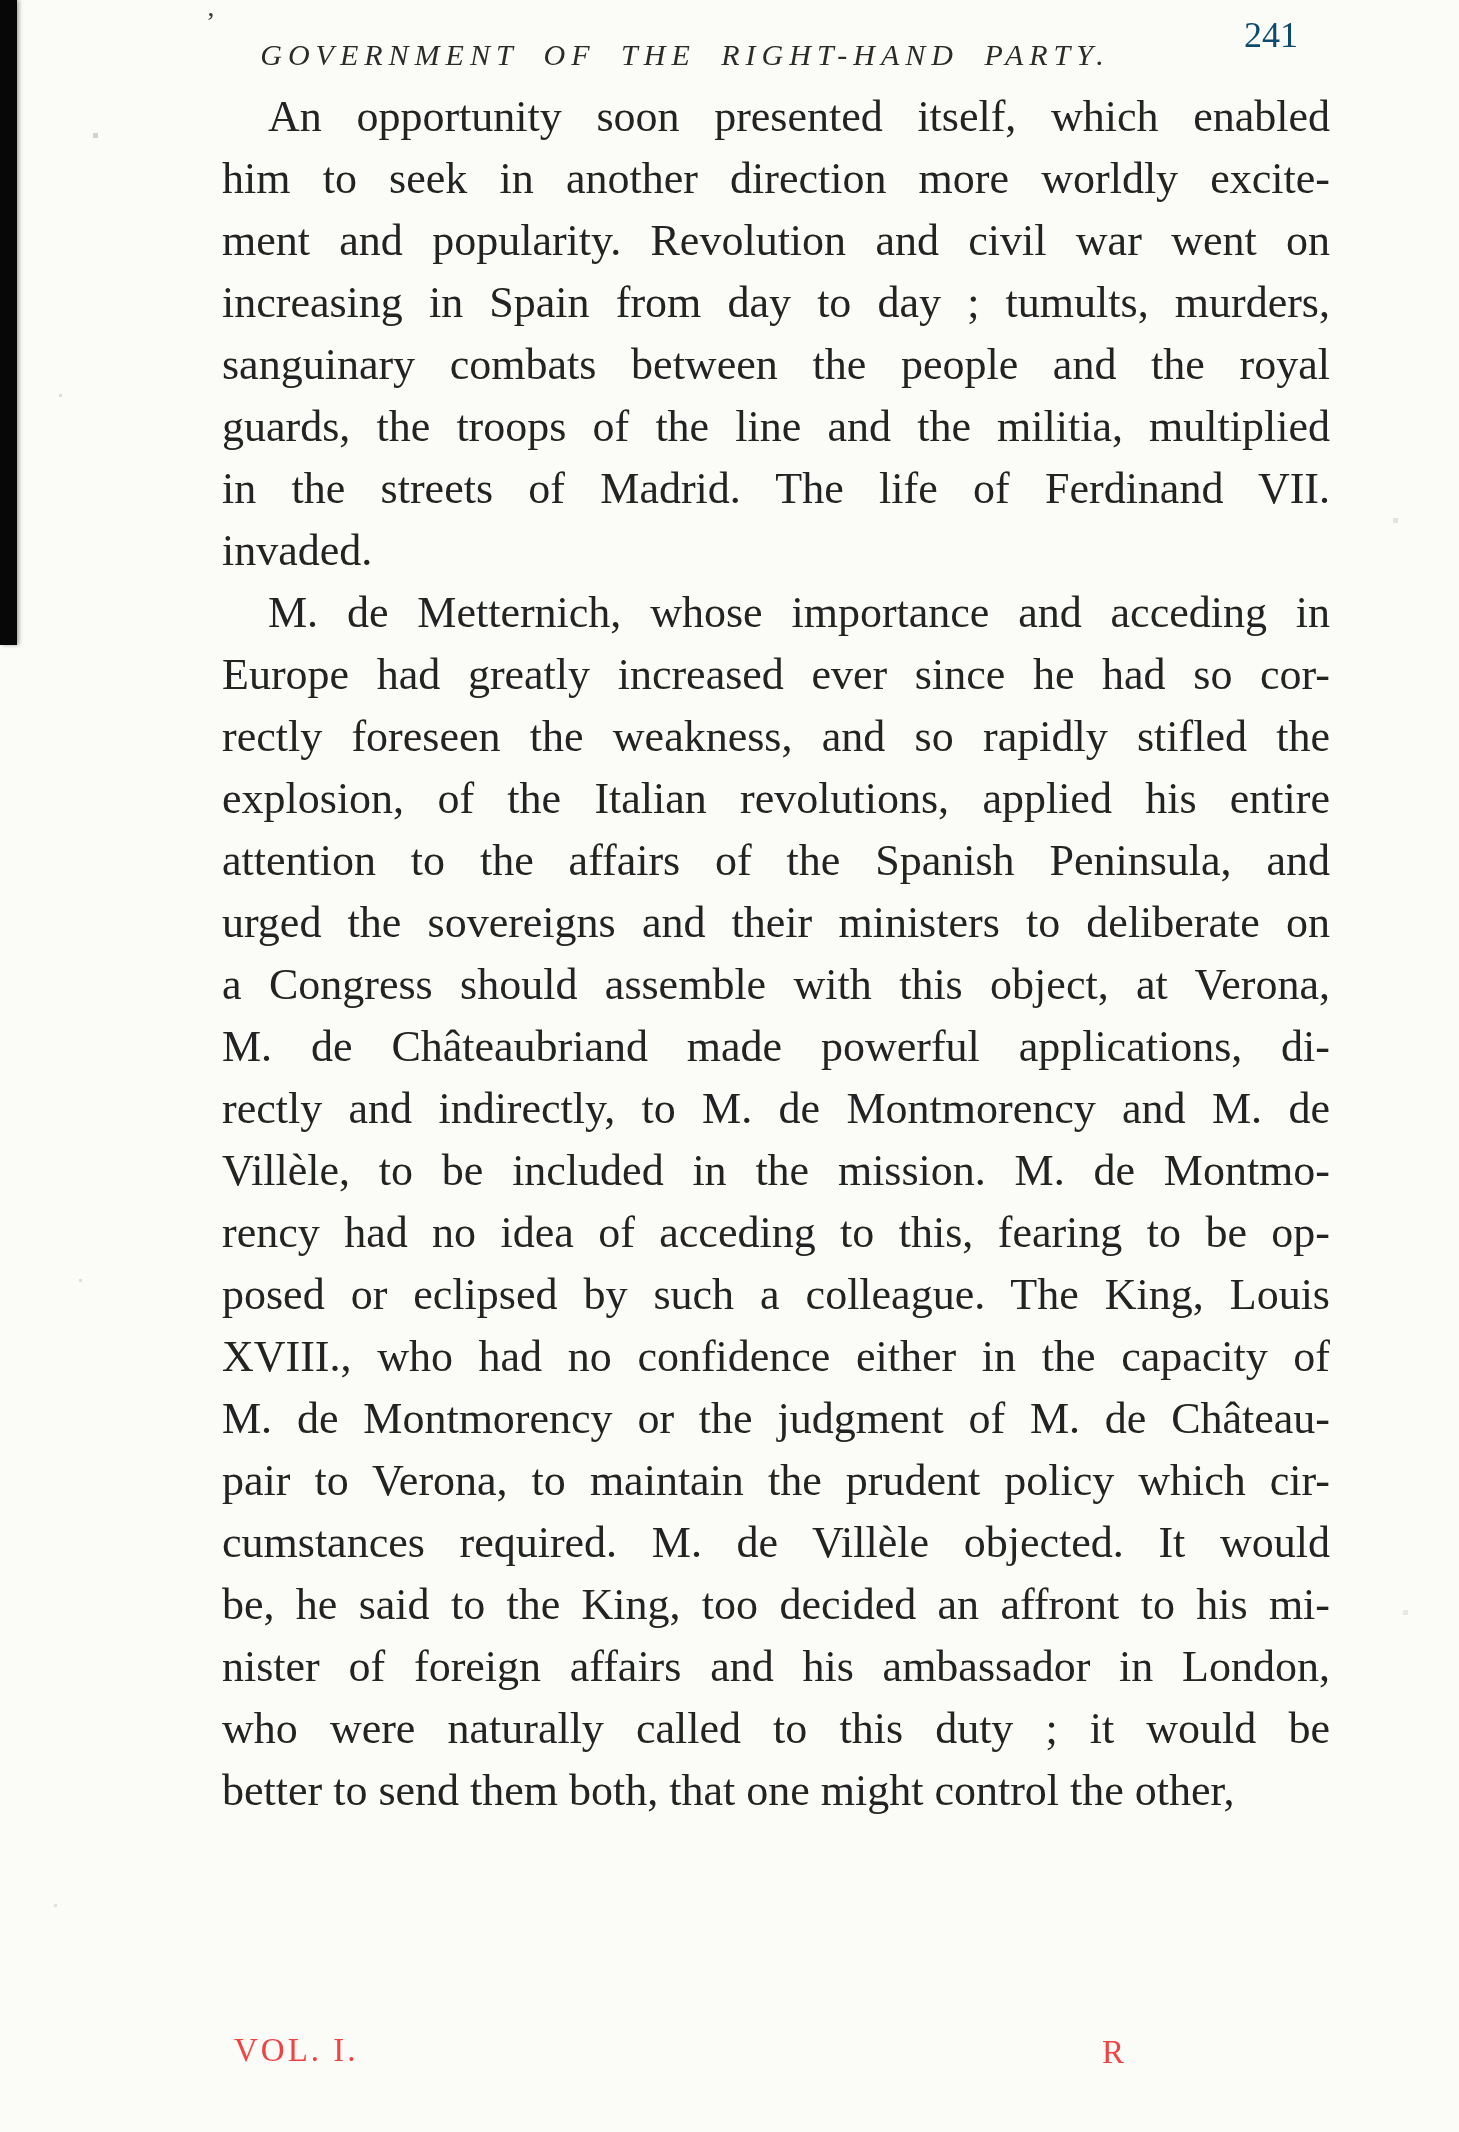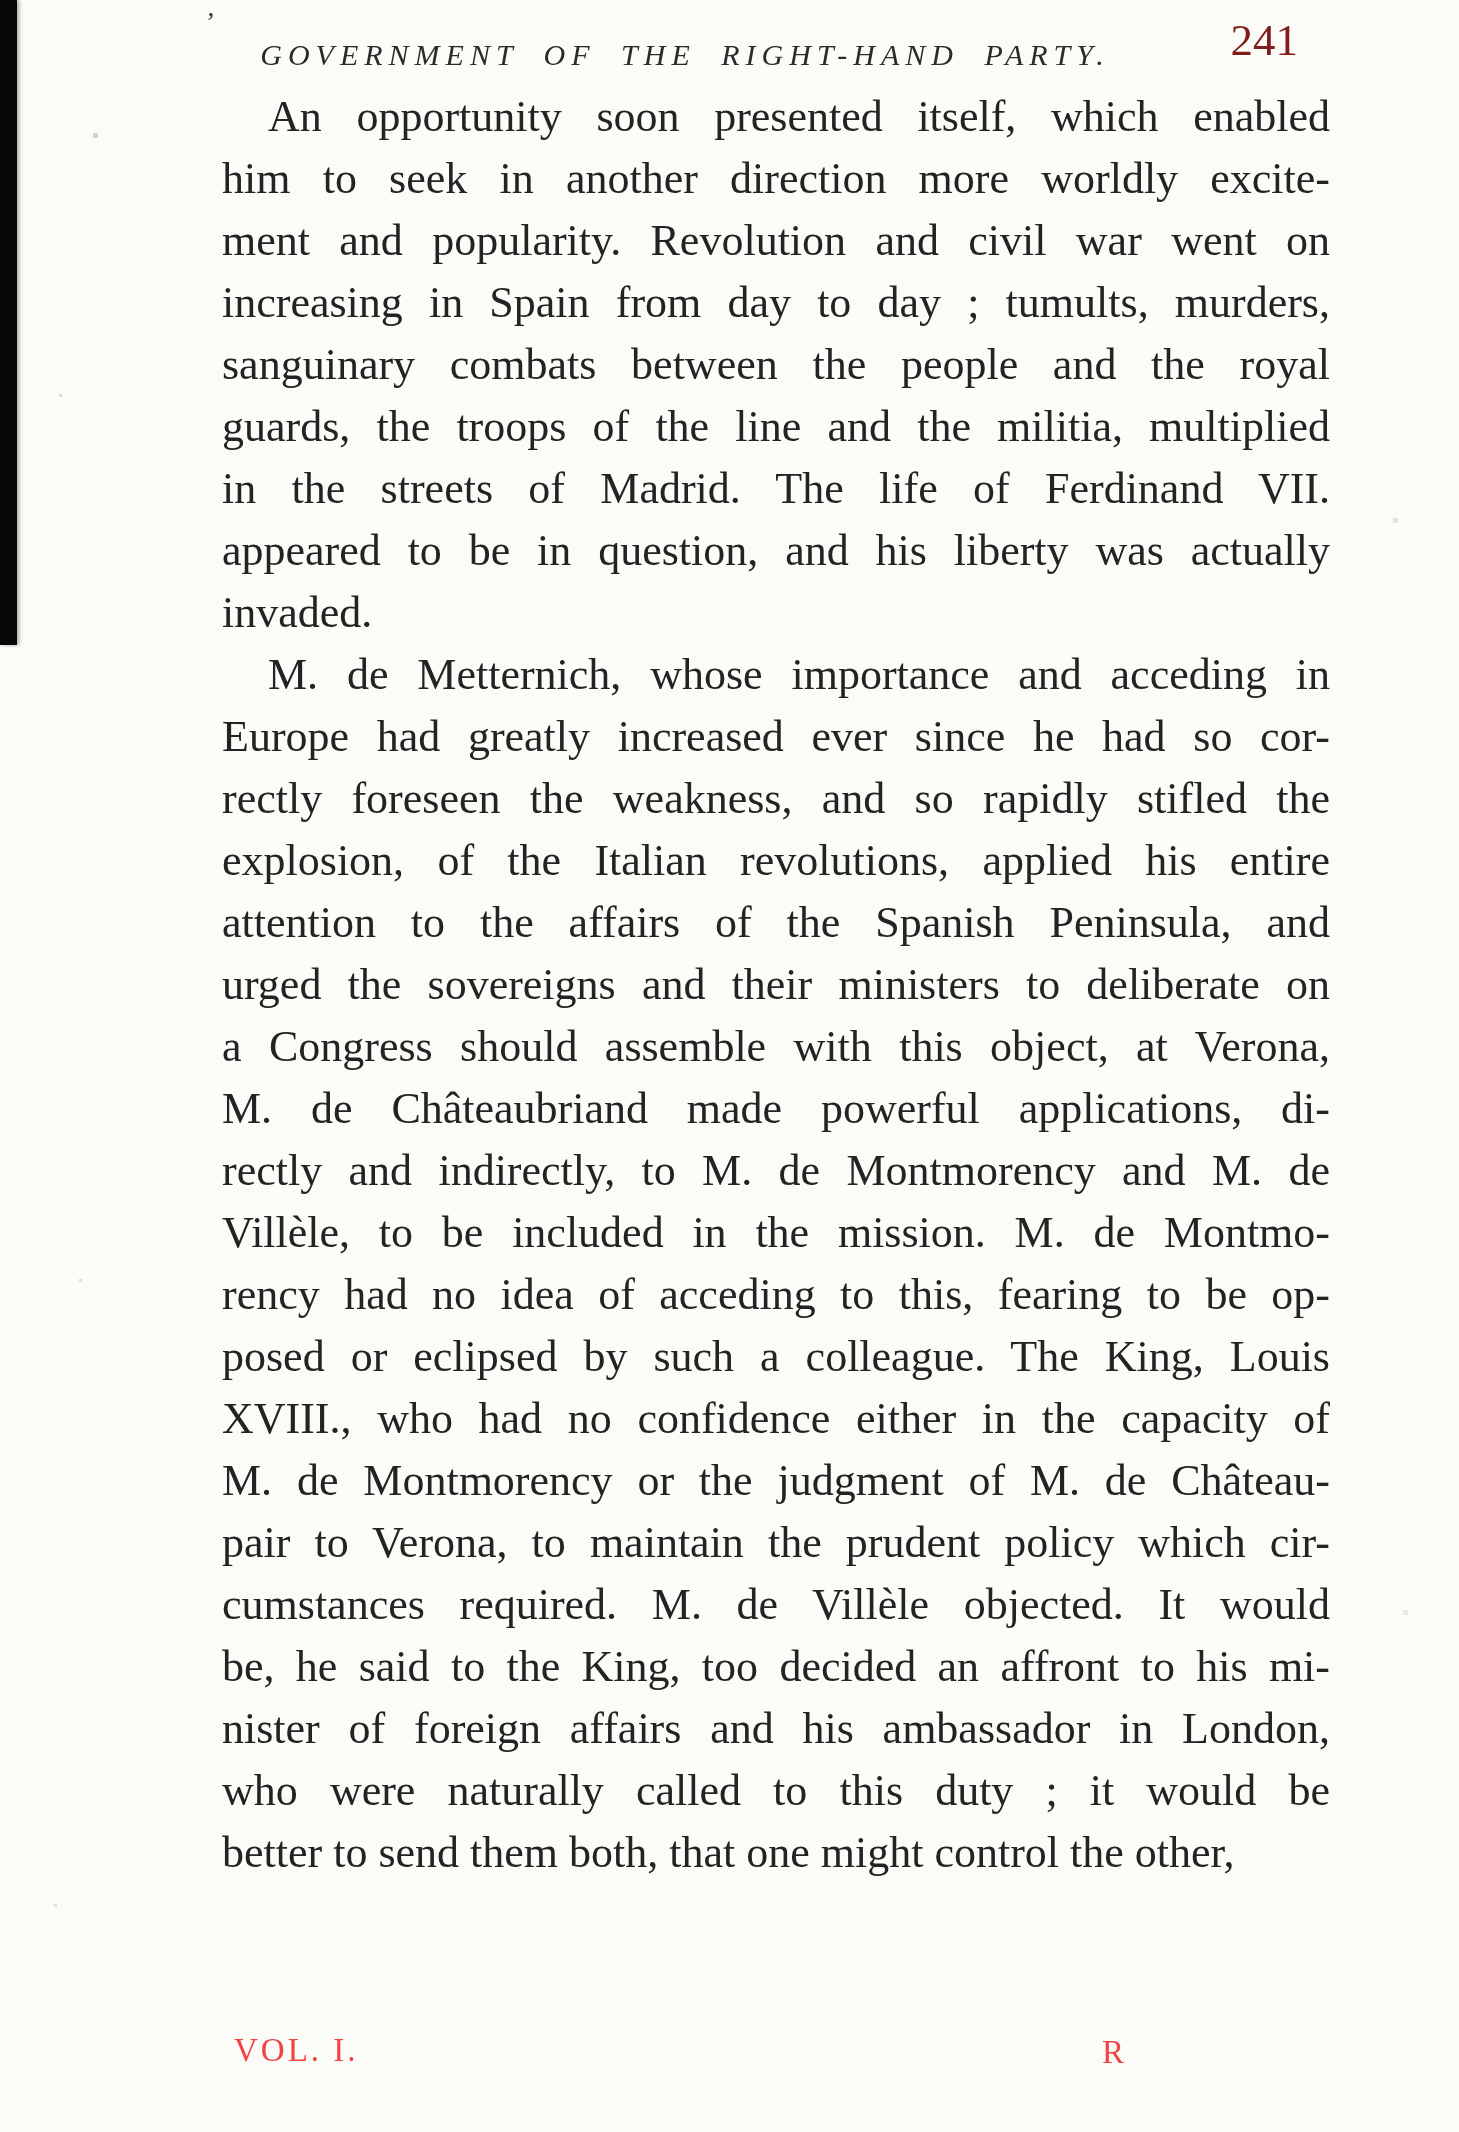--- a/index.html
+++ b/index.html
@@ -64,22 +64,22 @@
     letter-spacing: 6px;
     word-spacing: 12px;
     font-weight: normal;
     color: #2b2b2b;
     font-style: italic;
   }
   .page-number {
     position: absolute;
     right: 2px;
     top: 0;
-    font-size: 45px;
-    color: #7f1d1d;
+    font-size: 36px;
+    color: #0c4a6e;
   }
   .text-block {
     position: absolute;
     left: 190px;
     top: 86px;
     width: 1108px;
     font-size: 44px;
     line-height: 62px;
     color: #232323;
     margin-left: 32px;
@@ -129,21 +129,20 @@
 
   <div class="text-block" id="text-block">
       <div class="paragraph">
         <div class="line indent">An opportunity soon presented itself, which enabled</div>
         <div class="line">him to seek in another direction more worldly excite-</div>
         <div class="line">ment and popularity. Revolution and civil war went on</div>
         <div class="line">increasing in Spain from day to day ; tumults, murders,</div>
         <div class="line">sanguinary combats between the people and the royal</div>
         <div class="line">guards, the troops of the line and the militia, multiplied</div>
         <div class="line">in the streets of Madrid. The life of Ferdinand VII.</div>
-        <div class="line">appeared to be in question, and his liberty was actually</div>
         <div class="line last">invaded.</div>
       </div>
       <div class="paragraph">
         <div class="line indent">M. de Metternich, whose importance and acceding in</div>
         <div class="line">Europe had greatly increased ever since he had so cor-</div>
         <div class="line">rectly foreseen the weakness, and so rapidly stifled the</div>
         <div class="line">explosion, of the Italian revolutions, applied his entire</div>
         <div class="line">attention to the affairs of the Spanish Peninsula, and</div>
         <div class="line">urged the sovereigns and their ministers to deliberate on</div>
         <div class="line">a Congress should assemble with this object, at Verona,</div>

